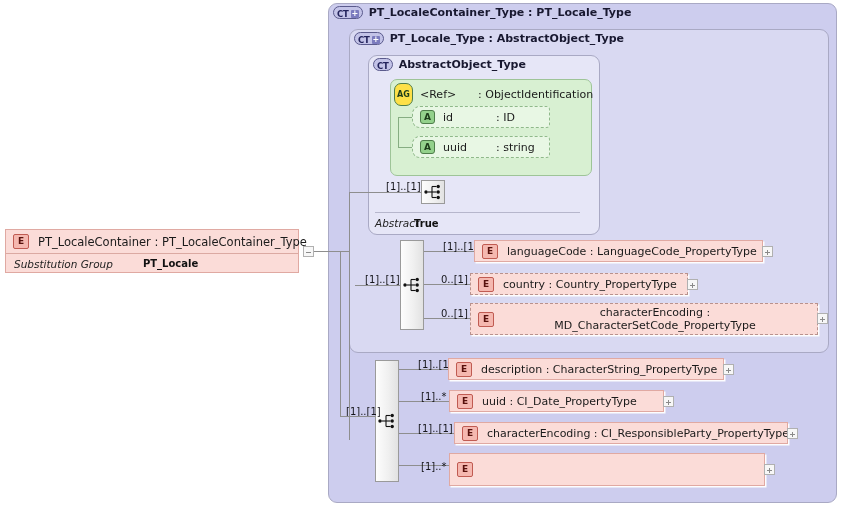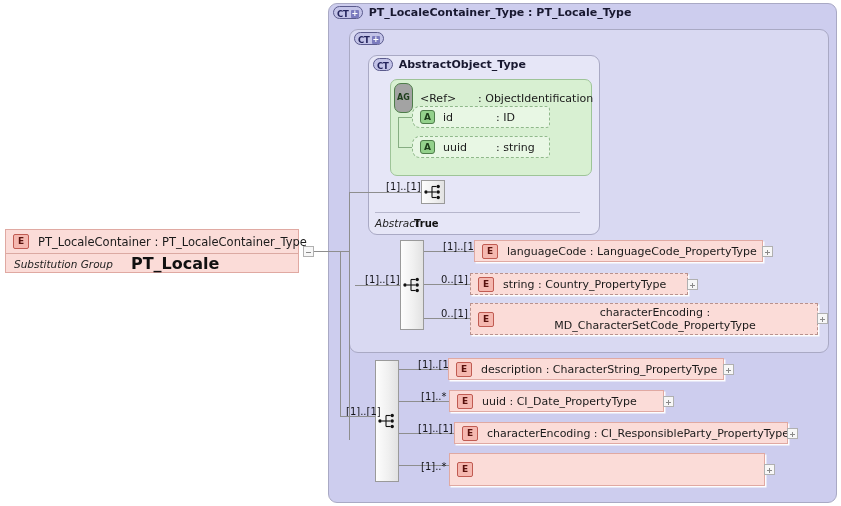--- a/index.html
+++ b/index.html
@@ -86,24 +86,24 @@
   .ag-header {
     position: absolute;
     display: flex;
     align-items: center;
     white-space: nowrap;
   }
   .ag-badge {
     display: inline-flex;
     align-items: center;
     justify-content: center;
-    width: 19px; height: 30px;
+    width: 19px; height: 23px;
     border: 1px solid #4e7d4a;
     border-radius: 7px;
-    background: #a3a3a3;
+    background: #fde047;
     font-size: 8px;
     font-weight: bold;
     color: #1d3d1a;
     line-height: 1;
     box-sizing: border-box;
     margin-right: 7px;
   }
   .attr-row {
     position: absolute;
     box-sizing: border-box;
@@ -196,23 +196,23 @@
     height: 19px;
     padding-left: 8px;
     white-space: nowrap;
   }
   .sub-label {
     font-style: italic;
     font-size: 10.5px;
     color: #222;
   }
   .sub-value {
-    font-size: 16px;
-    font-weight: bold;
-    margin-left: 18px;
+    font-size: 10px;
+    font-weight: bold;
+    margin-left: 30px;
     color: #111;
   }
 
   
   .seq-box {
     position: absolute;
     box-sizing: border-box;
     border: 1px solid #9a9a9a;
     background: linear-gradient(to right, #fdfdfd 0%, #f0f0f0 55%, #e2e2e2 100%);
     display: flex;
@@ -290,20 +290,21 @@
         <span class="plus">+</span>
     </span>
     <span class="ct-title">PT_LocaleContainer_Type : PT_Locale_Type</span>
   </div>
 
   <div class="ct-header" style="left:354px; top:32px;">
     <span class="ct-badge">
       <span>CT</span>
         <span class="plus">+</span>
     </span>
+    <span class="ct-title">PT_Locale_Type : AbstractObject_Type</span>
   </div>
 
   <div class="ct-header" style="left:373px; top:58px;">
     <span class="ct-badge">
       <span>CT</span>
     </span>
     <span class="ct-title">AbstractObject_Type</span>
   </div>
 
   <div class="ag-box" style="left:390px; top:79px; width:202px; height:97px;"></div>
@@ -399,21 +400,21 @@
   <div class="card" style="left:443px; top:241px;">[1]..[1]</div>
   <div class="el-box solid" style="left:474px; top:240px; width:289px; height:22px;">
     <span class="e-badge">E</span>
     <span class="el-label">languageCode : LanguageCode_PropertyType</span>
   </div>
   <div class="plus-box" style="left:762px; top:246px;"></div>
 
   <div class="card" style="left:441px; top:274px;">0..[1]</div>
   <div class="el-box dashed" style="left:470px; top:273px; width:218px; height:22px;">
     <span class="e-badge">E</span>
-    <span class="el-label">string   : Country_PropertyType</span>
+    <span class="el-label">country   : Country_PropertyType</span>
   </div>
   <div class="plus-box" style="left:687px; top:279px;"></div>
 
   <div class="card" style="left:441px; top:308px;">0..[1]</div>
   <div class="el-box dashed" style="left:470px; top:303px; width:348px; height:32px;">
     <span class="e-badge">E</span>
     <span class="el-wrap el-label">characterEncoding : MD_CharacterSetCode_PropertyType</span>
   </div>
   <div class="plus-box" style="left:817px; top:313px;"></div>
 

